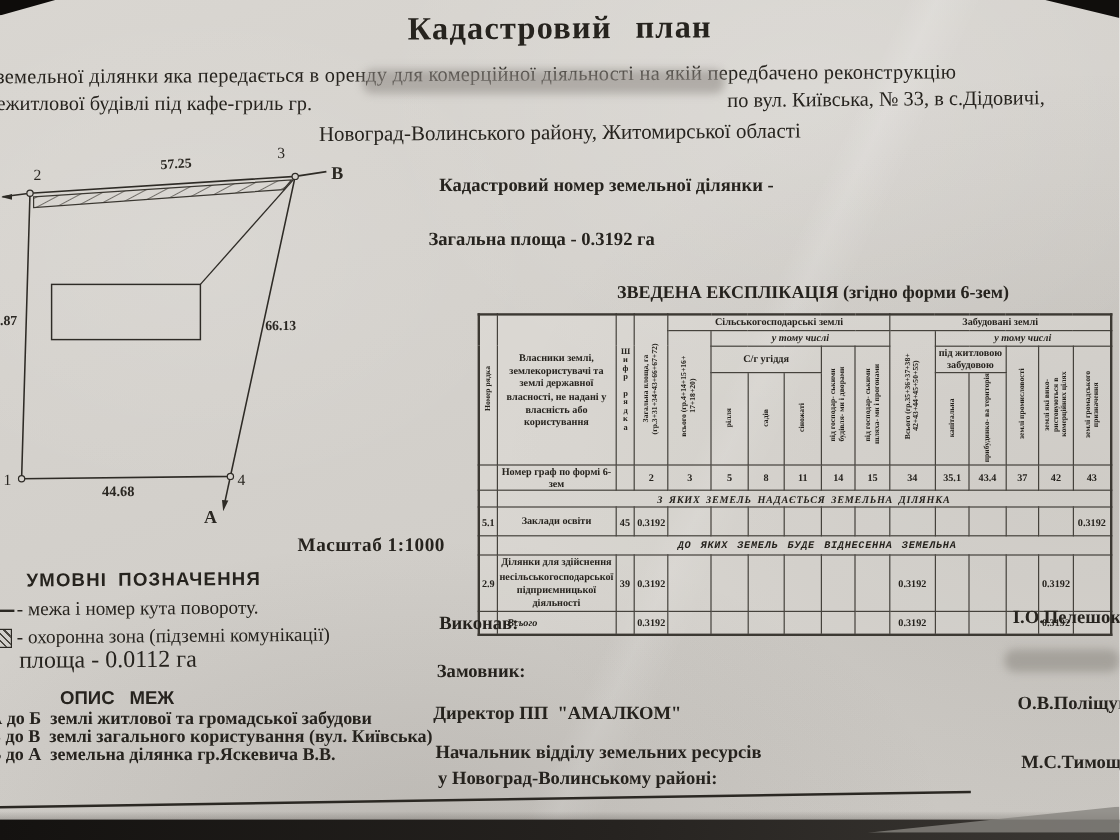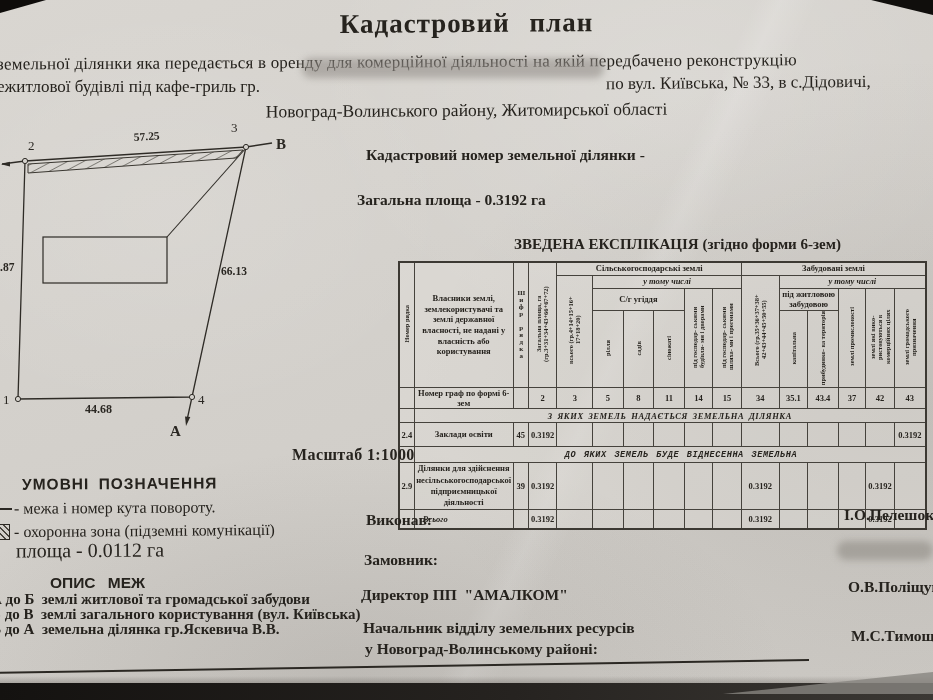--- a/index.html
+++ b/index.html
@@ -36,21 +36,21 @@
   .hline2r{left:606px;top:73px;font-size:17px;transform:rotate(-.5deg);}
   .hline3{left:0;top:100px;width:933px;text-align:center;font-size:17.5px;transform:rotate(-.4deg);}
   .blur1{left:302px;top:58px;width:302px;height:20px;border-radius:9px;
     background:rgba(148,144,138,.6);filter:blur(3.5px);}
   .blur2{left:837px;top:541px;width:96px;height:19px;border-radius:9px;
     background:rgba(138,134,128,.55);filter:blur(3.5px);}
   
   .cadnum{left:356px;top:146px;font-size:15.5px;margin-left:10px;}
   .totarea{left:357px;top:191px;font-size:15.5px;}
   .tabletitle{left:422px;top:236px;width:511px;text-align:center;font-size:15px;}
-  .scale{left:248px;top:446px;font-size:16px;letter-spacing:.4px;margin-left:44px;}
+  .scale{left:248px;top:446px;font-size:16px;letter-spacing:.4px;}
   
   .legend-h{left:22px;top:475px;font-family:"Liberation Sans",sans-serif;font-size:15.5px;font-weight:bold;letter-spacing:1px;word-spacing:4px;transform:rotate(-.4deg);}
   .leg1{left:14px;top:499px;font-size:16px;transform:rotate(-.4deg);}
   .leg1sym{left:-6px;top:508px;width:18px;height:2px;background:#2b2823;}
   .leg2{left:14px;top:522px;font-size:16px;transform:rotate(-.5deg);}
   .leg2sym{left:-7px;top:524px;width:15px;height:14px;border:1.3px solid #2b2823;
     background:repeating-linear-gradient(45deg,transparent 0 3px,#4a463f 3px 4.3px);}
   .leg2area{left:16px;top:539px;font-size:20px;transform:rotate(-.4deg);}
   
   .opys-h{left:50px;top:574px;font-family:"Liberation Sans",sans-serif;font-size:15.5px;font-weight:bold;word-spacing:8px;}
@@ -212,21 +212,21 @@
     <td class="num">43.4</td>
     <td class="num">37</td>
     <td class="num">42</td>
     <td class="num">43</td>
   </tr>
   <tr style="height:14px">
     <td></td>
     <td colspan="15" class="secrow">З ЯКИХ ЗЕМЕЛЬ НАДАЄТЬСЯ ЗЕМЕЛЬНА ДІЛЯНКА</td>
   </tr>
   <tr style="height:24px">
-    <td class="num">2.4</td>
+    <td class="num">5.1</td>
     <td class="dname">Заклади освіти</td>
     <td class="num">45</td>
     <td class="val">0.3192</td>
     <td></td>
         <td></td>
         <td></td>
         <td></td>
         <td></td>
         <td></td>
         <td></td>

